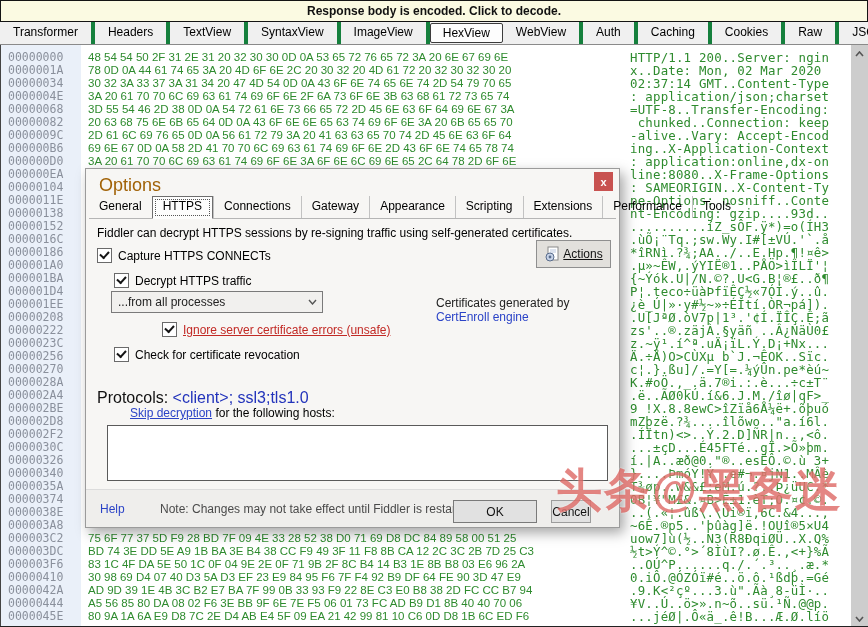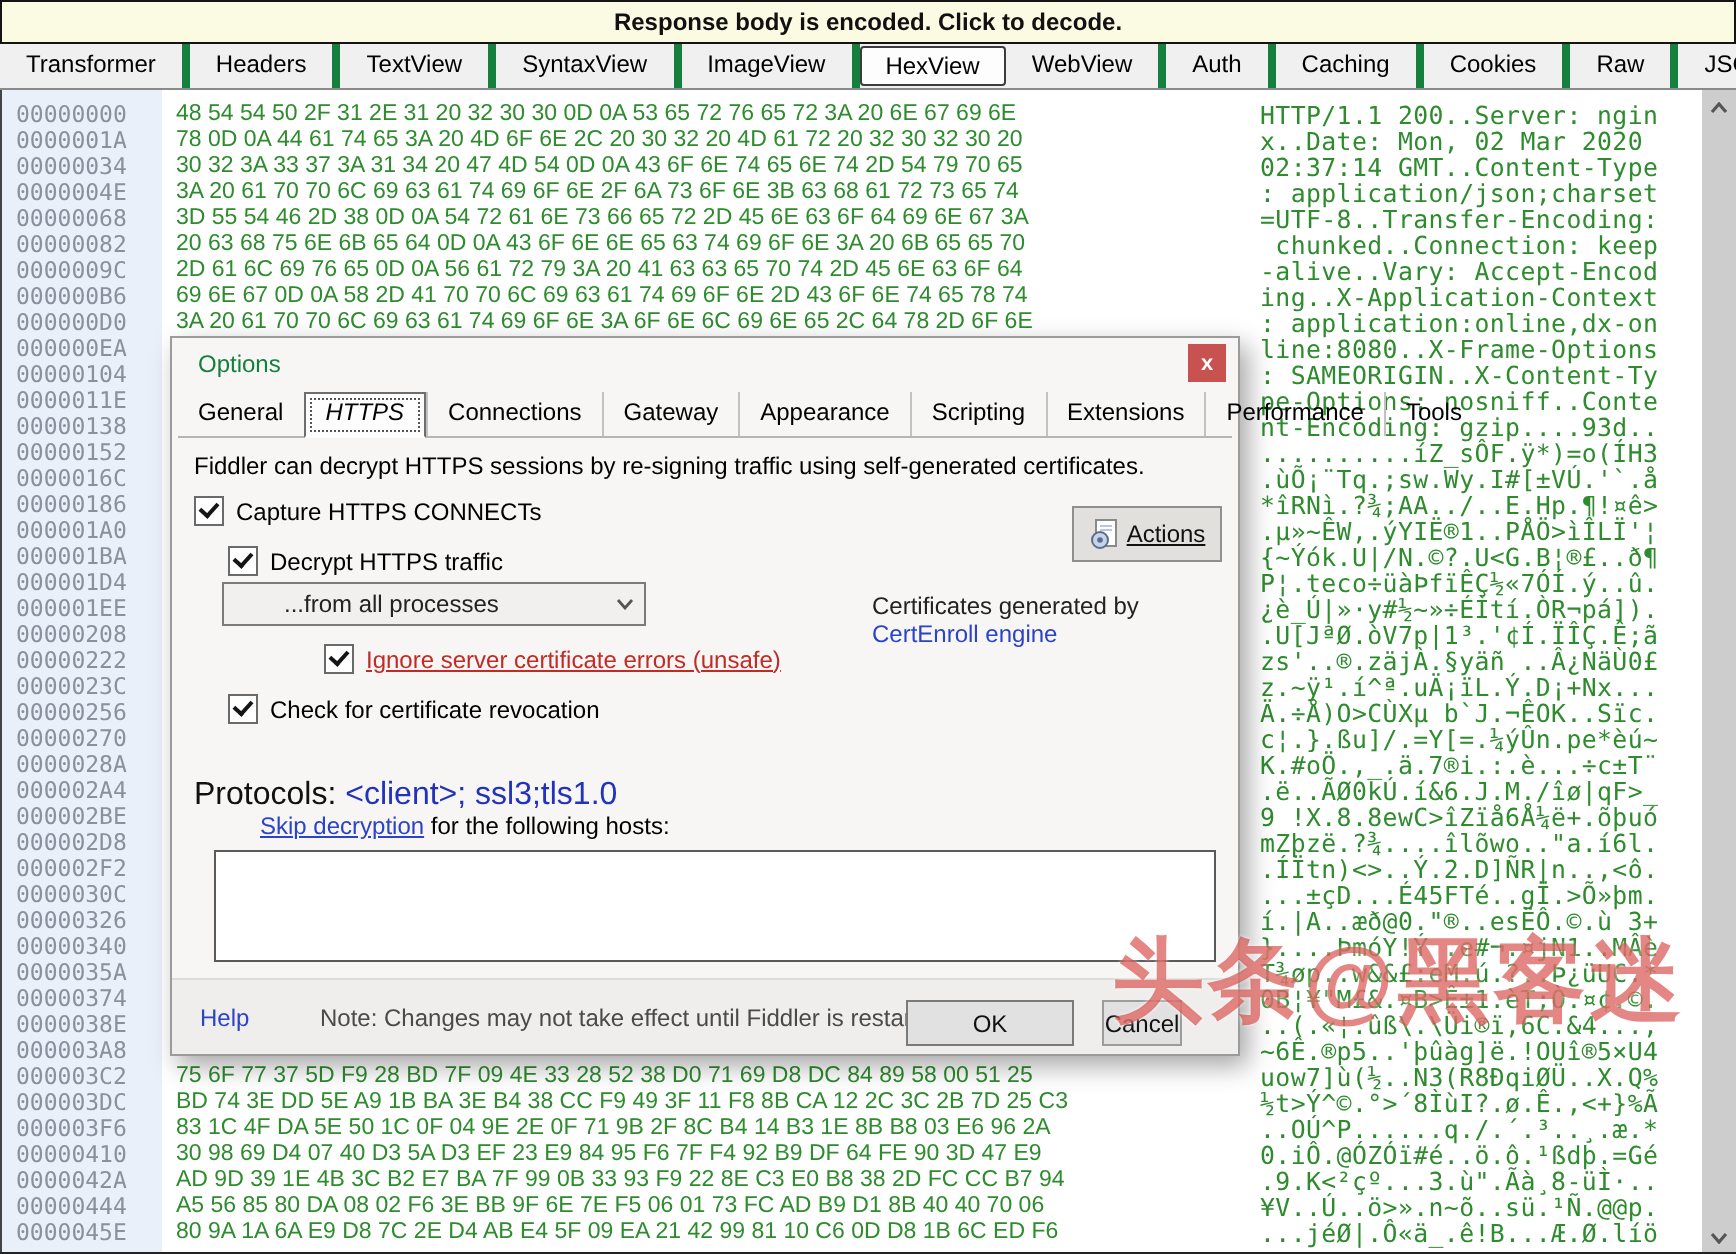--- a/index.html
+++ b/index.html
@@ -68,62 +68,62 @@
   .scroll-btn.up{top:0;}
   .scroll-btn.down{bottom:0;}
   
   .dialog{
     position:absolute;left:85px;top:168px;width:535px;height:360px;
     background:#f7f6f4;border:1px solid #9b9b9b;
     box-shadow:4px 5px 12px rgba(0,0,0,0.35);box-sizing:border-box;z-index:20;
     font-size:12px;color:#111;
   }
   .dlg-titlebar{position:absolute;left:0;top:0;width:100%;height:26px;}
-  .dlg-title{position:absolute;left:13px;top:6px;font-size:12px;color:#15803d;}
+  .dlg-title{position:absolute;left:13px;top:6px;font-size:18px;color:#a16207;}
   .dlg-close{
     position:absolute;right:6px;top:3px;width:19px;height:19px;background:#c85250;
     color:#fff;font-size:11px;font-weight:bold;display:flex;align-items:center;
     justify-content:center;cursor:pointer;
   }
   .dlg-tabs{
     position:absolute;left:3px;top:27px;right:3px;height:22px;display:flex;
     border-bottom:1px solid #b5b5b5;
   }
   .dtab{
     padding:0 10px;line-height:21px;font-size:12px;color:#000;white-space:nowrap;cursor:default;
   }
   .dtab + .dtab{border-left:1px solid #c2c2c2;}
   .dtab.selected{
     background:#fdfdfd;border:1px solid #6e6e6e;border-bottom:1px solid #fdfdfd;
-    outline:1px dotted #555;outline-offset:-4px;line-height:19px;margin-bottom:-1px;font-style:italic;
+    outline:1px dotted #555;outline-offset:-4px;line-height:19px;margin-bottom:-1px;
   }
   .dlg-desc{position:absolute;left:11px;top:57px;font-size:12px;color:#000;}
   .cb-row{position:absolute;display:flex;align-items:center;}
   .cb{
     width:13px;height:13px;background:#fff;border:1px solid #6a6a6a;
     position:relative;margin-right:6px;cursor:pointer;flex:none;
   }
   .cb.checked::after{
     content:"";position:absolute;left:2px;top:2px;width:7px;height:4px;
     border-left:2px solid #151515;border-bottom:2px solid #151515;
     transform:rotate(-48deg);
   }
   .cb-label{font-size:12px;color:#000;}
   .cb-label.warn{color:#c22a25;text-decoration:underline;}
   .actions-btn{
-    position:absolute;left:450px;top:84px;width:73px;height:26px;
+    position:absolute;left:450px;top:71px;width:73px;height:26px;
     background:#e2e0dc;border:1px solid #8f8f8f;display:flex;align-items:center;
     justify-content:center;gap:3px;cursor:pointer;font-size:12px;
   }
   .combo{
     position:absolute;left:25px;top:122px;width:212px;height:22px;
     background:#f1f0ee;border:1px solid #7a7a7a;display:flex;align-items:center;
     box-sizing:border-box;cursor:pointer;
   }
-  .combo-text{flex:1;padding-left:6px;font-size:12px;color:#222;margin-left:24px;}
+  .combo-text{flex:1;padding-left:6px;font-size:12px;color:#222;}
   .combo-arrow{width:20px;display:flex;align-items:center;justify-content:center;}
   .cert-line{position:absolute;left:350px;top:127px;font-size:12px;color:#222;}
   .link{color:#2b43c7;cursor:pointer;}
   .link.u{text-decoration:underline;}
   .protocols{position:absolute;left:11px;top:220px;font-size:16px;}
   .protocols .val{color:#2233bb;}
   .skip-line{position:absolute;left:14px;top:237px;font-size:12px;color:#000;margin-left:30px;}
   .hosts-box{
     position:absolute;left:21px;top:256px;width:501px;height:56px;
     background:#fff;border:1px solid #5a5a5a;resize:none;font-family:"Liberation Sans",sans-serif;

